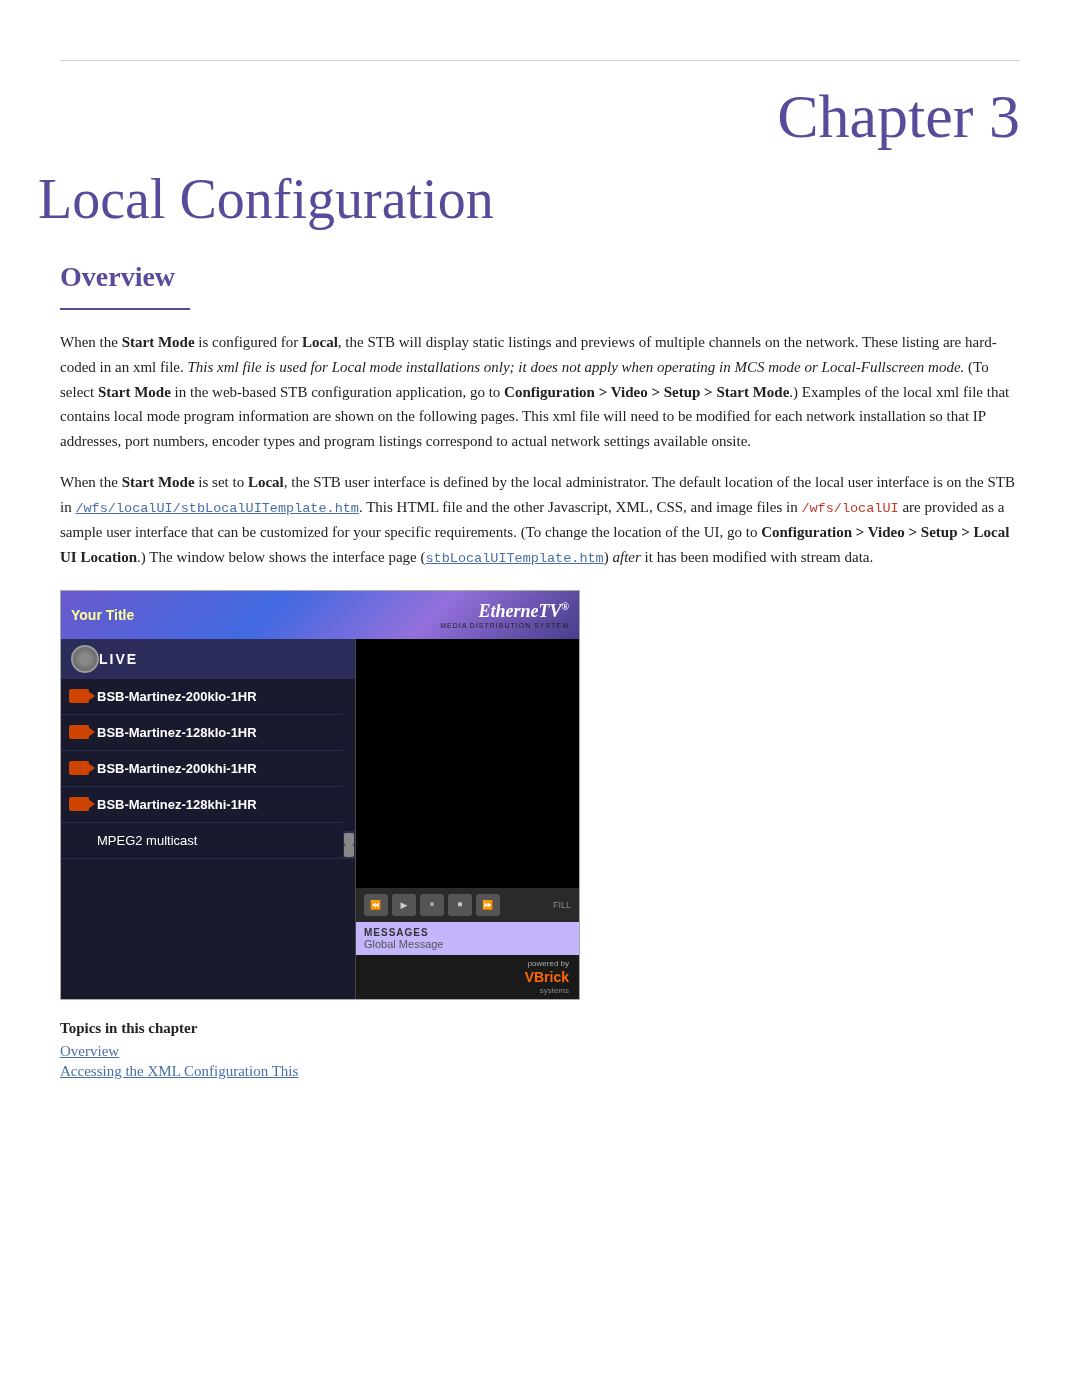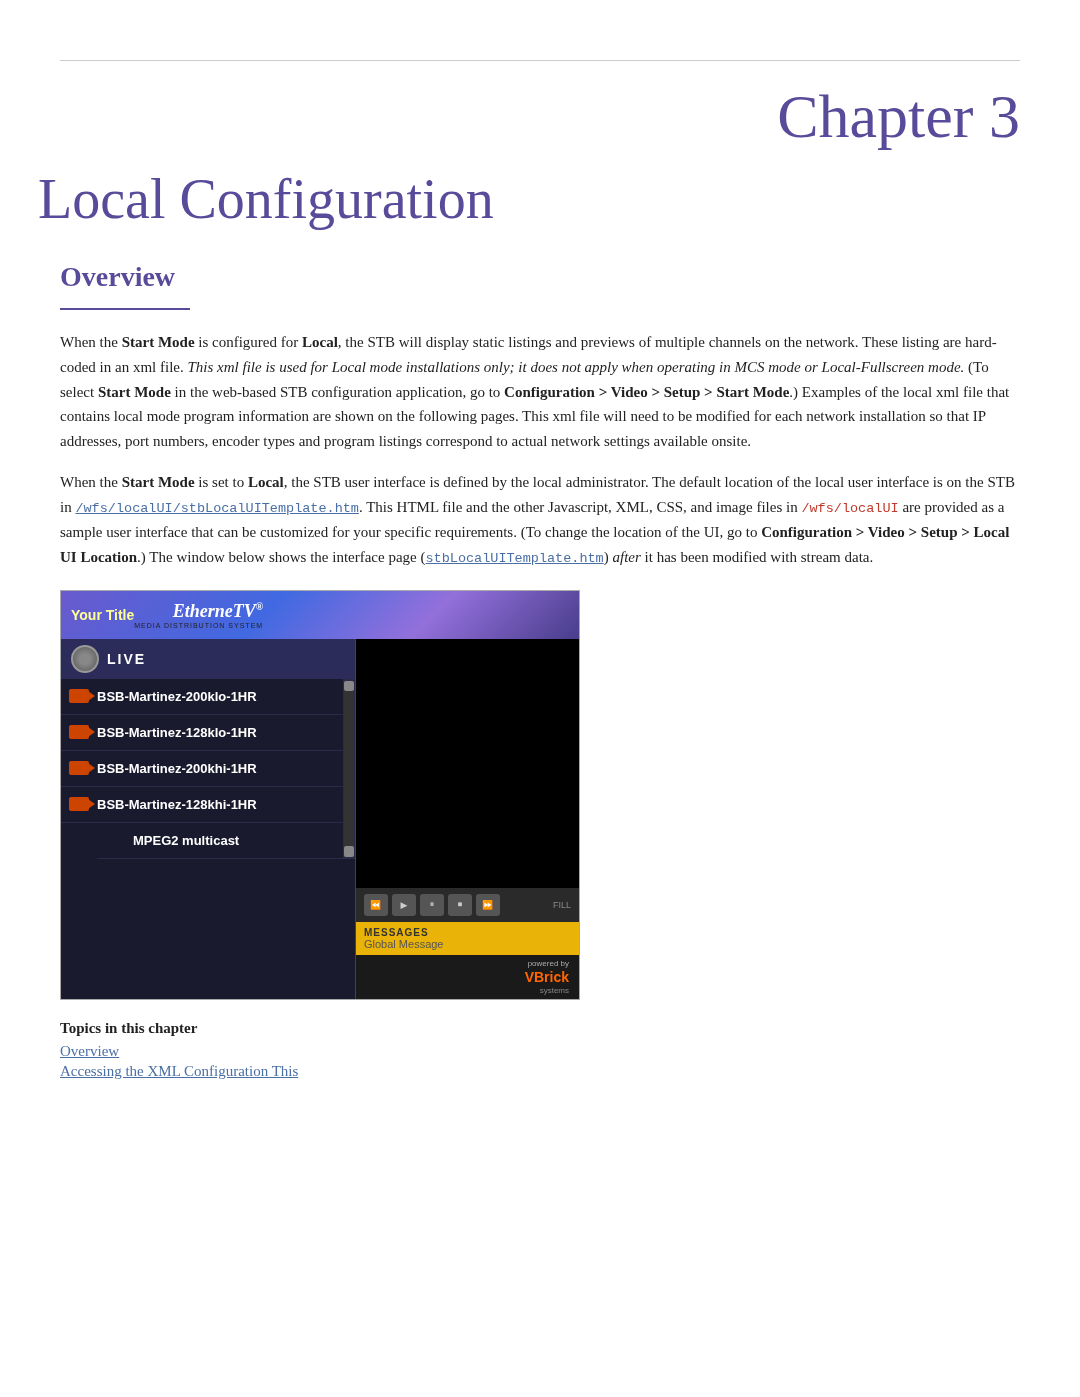--- a/index.html
+++ b/index.html
@@ -106,20 +106,21 @@
       position: relative;
       overflow: hidden;
     }
 
     
     .tv-header {
       background: linear-gradient(135deg, #6a5acd 0%, #4169e1 40%, #9370db 70%, #483d8b 100%);
       height: 48px;
       display: flex;
       align-items: center;
+      justify-content: space-between;
       padding: 12px 10px;
       position: relative;
     }
 
     .tv-header-title {
       color: #ffff99;
       font-family: Arial, sans-serif;
       font-size: 14px;
       font-weight: bold;
     }
@@ -145,21 +146,20 @@
       width: 295px;
       background: #1a1a2e;
       border-right: 1px solid #444;
     }
 
     .tv-live-bar {
       background: #2c2c5a;
       padding: 6px 10px;
       display: flex;
       align-items: center;
-      gap: 8px;
     }
 
     .tv-live-icon {
       width: 28px;
       height: 28px;
       background: radial-gradient(circle, #888 30%, #555 100%);
       border-radius: 50%;
       border: 2px solid #999;
     }
 
@@ -205,37 +205,37 @@
       color: white;
       font-family: Arial, sans-serif;
       font-size: 13px;
       font-weight: bold;
     }
 
     .tv-channel-plain {
       color: white;
       font-family: Arial, sans-serif;
       font-size: 13px;
-      font-weight: bold;
+      font-weight: normal;
       padding: 10px 8px 10px 36px;
       border-bottom: 1px solid #2a2a4a;
-      margin-left: 36px;
     }
 
     
     .tv-scrollbar {
       width: 12px;
       background: #2a2a4a;
       display: flex;
       flex-direction: column;
       align-items: center;
     }
 
     .tv-left-inner {
       display: flex;
+      align-items: flex-end;
     }
 
     .tv-channel-list-inner {
       flex: 1;
     }
 
     
     .tv-right {
       flex: 1;
       background: #111;
@@ -270,21 +270,21 @@
     }
 
     .tv-ctrl-fill {
       margin-left: auto;
       color: #888;
       font-size: 9px;
       font-family: Arial, sans-serif;
     }
 
     .tv-messages {
-      background: #eab308;
+      background: #c4b5fd;
       padding: 5px 8px;
     }
 
     .tv-messages-label {
       font-family: Arial, sans-serif;
       font-size: 10px;
       font-weight: bold;
       color: #333;
       letter-spacing: 1px;
     }

